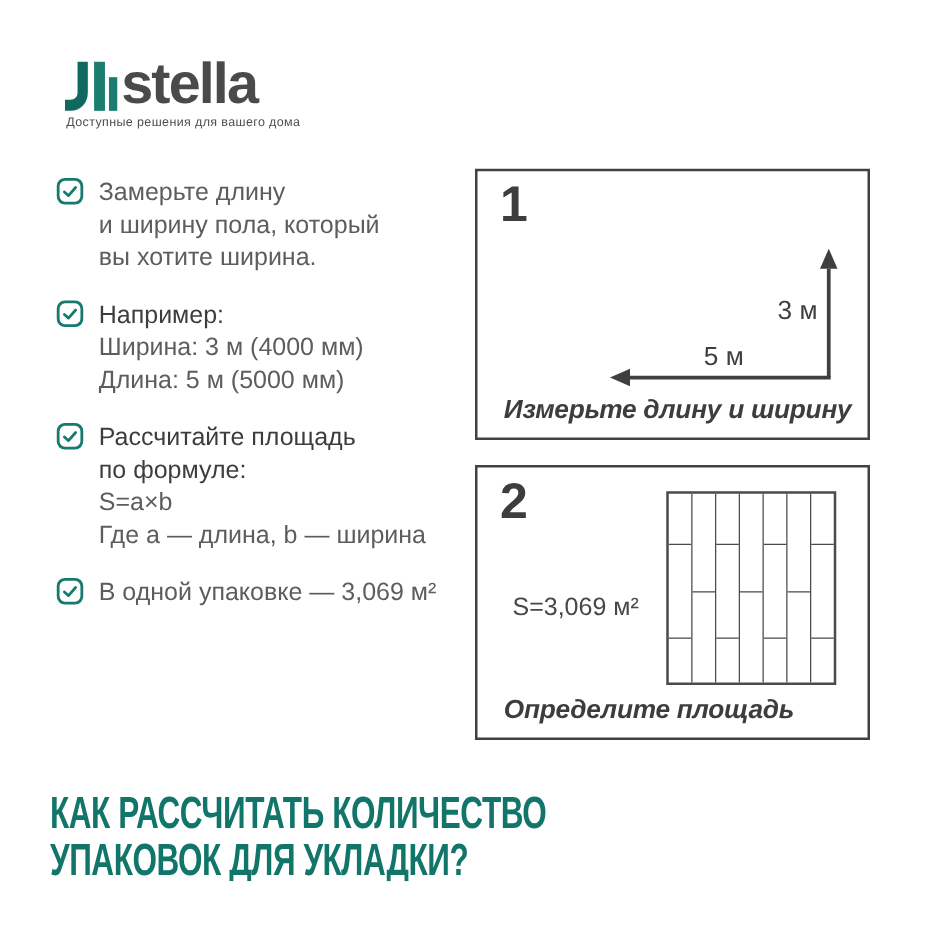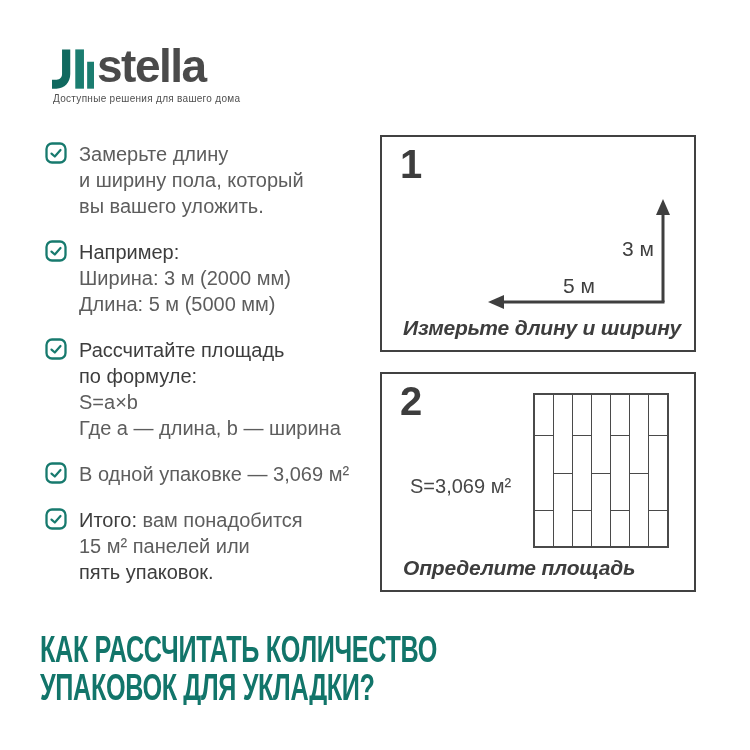--- a/index.html
+++ b/index.html
@@ -74,49 +74,42 @@
   </svg>
   <div class="brand">stella</div>
   <div class="tagline">Доступные решения для вашего дома</div>
 
   <div class="checklist" id="checklist">
       <div class="check-item">
         <span class="checkbox"><svg viewBox="0 0 22 22" width="22" height="22">
             <rect x="1.5" y="1.5" width="19" height="19" rx="5.5" fill="none" stroke="#177A6E" stroke-width="2.3"></rect>
             <path d="M6.5 11.6 L9.8 14.5 L15.5 8" fill="none" stroke="#177A6E" stroke-width="2.2" stroke-linecap="round" stroke-linejoin="round"></path>
           </svg></span>
-        <div class="check-text"><span class="seg">Замерьте длину</span><br><span class="seg">и ширину пола, который</span><br><span class="seg">вы вашего уложить.</span></div>
+        <div class="check-text"><span class="seg">Замерьте длину</span><br><span class="seg">и ширину пола, который</span><br><span class="seg">вы хотите ширина.</span></div>
       </div>
       <div class="check-item">
         <span class="checkbox"><svg viewBox="0 0 22 22" width="22" height="22">
             <rect x="1.5" y="1.5" width="19" height="19" rx="5.5" fill="none" stroke="#177A6E" stroke-width="2.3"></rect>
             <path d="M6.5 11.6 L9.8 14.5 L15.5 8" fill="none" stroke="#177A6E" stroke-width="2.2" stroke-linecap="round" stroke-linejoin="round"></path>
           </svg></span>
-        <div class="check-text"><span class="seg bold">Например:</span><br><span class="seg">Ширина: 3 м (2000 мм)</span><br><span class="seg">Длина: 5 м (5000 мм)</span></div>
+        <div class="check-text"><span class="seg bold">Например:</span><br><span class="seg">Ширина: 3 м (4000 мм)</span><br><span class="seg">Длина: 5 м (5000 мм)</span></div>
       </div>
       <div class="check-item">
         <span class="checkbox"><svg viewBox="0 0 22 22" width="22" height="22">
             <rect x="1.5" y="1.5" width="19" height="19" rx="5.5" fill="none" stroke="#177A6E" stroke-width="2.3"></rect>
             <path d="M6.5 11.6 L9.8 14.5 L15.5 8" fill="none" stroke="#177A6E" stroke-width="2.2" stroke-linecap="round" stroke-linejoin="round"></path>
           </svg></span>
         <div class="check-text"><span class="seg bold">Рассчитайте площадь</span><br><span class="seg bold">по формуле:</span><br><span class="seg">S=a×b</span><br><span class="seg">Где a — длина, b — ширина</span><br></div>
       </div>
       <div class="check-item">
         <span class="checkbox"><svg viewBox="0 0 22 22" width="22" height="22">
             <rect x="1.5" y="1.5" width="19" height="19" rx="5.5" fill="none" stroke="#177A6E" stroke-width="2.3"></rect>
             <path d="M6.5 11.6 L9.8 14.5 L15.5 8" fill="none" stroke="#177A6E" stroke-width="2.2" stroke-linecap="round" stroke-linejoin="round"></path>
           </svg></span>
         <div class="check-text"><span class="seg">В одной упаковке — 3,069 м²</span></div>
-      </div>
-      <div class="check-item">
-        <span class="checkbox"><svg viewBox="0 0 22 22" width="22" height="22">
-            <rect x="1.5" y="1.5" width="19" height="19" rx="5.5" fill="none" stroke="#177A6E" stroke-width="2.3"></rect>
-            <path d="M6.5 11.6 L9.8 14.5 L15.5 8" fill="none" stroke="#177A6E" stroke-width="2.2" stroke-linecap="round" stroke-linejoin="round"></path>
-          </svg></span>
-        <div class="check-text"><span class="seg bold">Итого:</span><span class="seg"> вам понадобится</span><br><span class="seg">15 м² панелей или</span><br><span class="seg bold">пять упаковок.</span></div>
       </div>
     </div>
 
   <div class="step-box one">
     <div class="step-number">1</div>
     <svg class="dim-arrows" width="312" height="213" viewBox="0 0 312 213">
       <path d="M281 165 V78" stroke="currentColor" stroke-width="3" fill="none"></path>
       <polygon points="281,62 274,78 288,78" fill="currentColor"></polygon>
       <path d="M282.5 165 H122" stroke="currentColor" stroke-width="3" fill="none"></path>
       <polygon points="106,165 122,158 122,172" fill="currentColor"></polygon>

